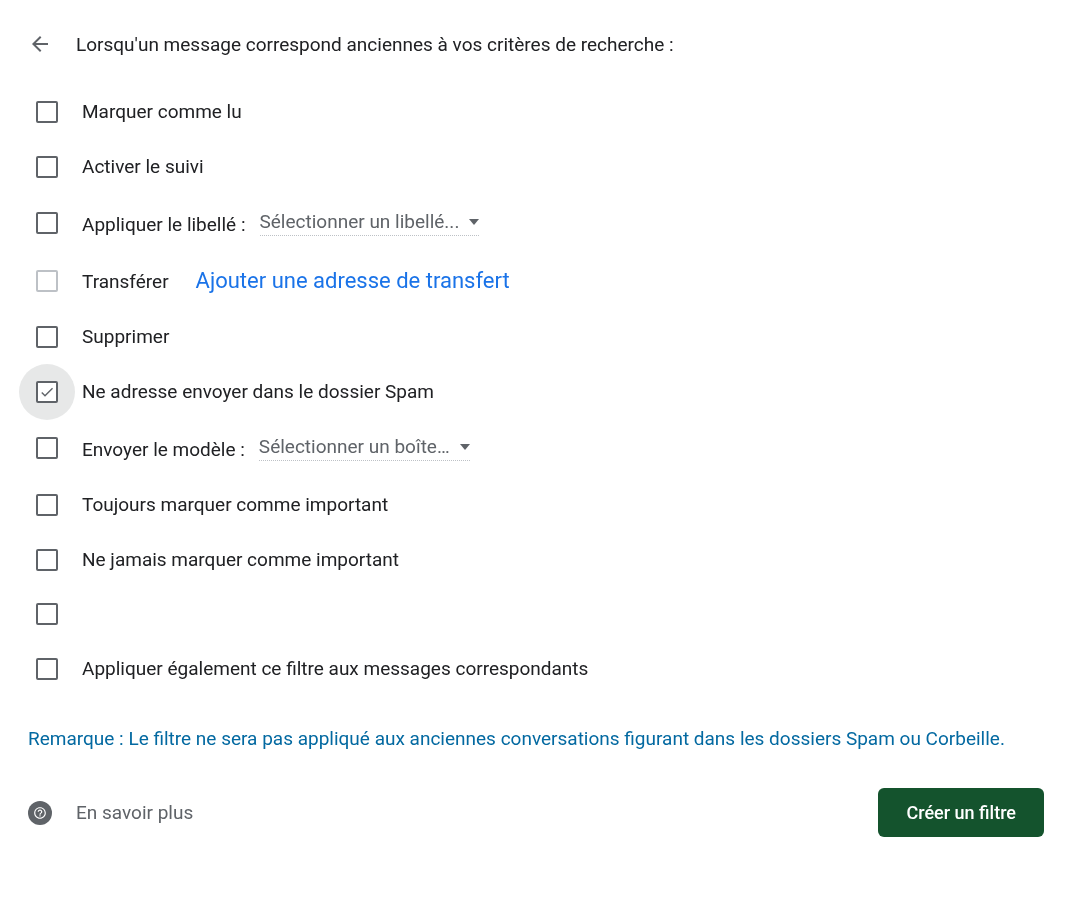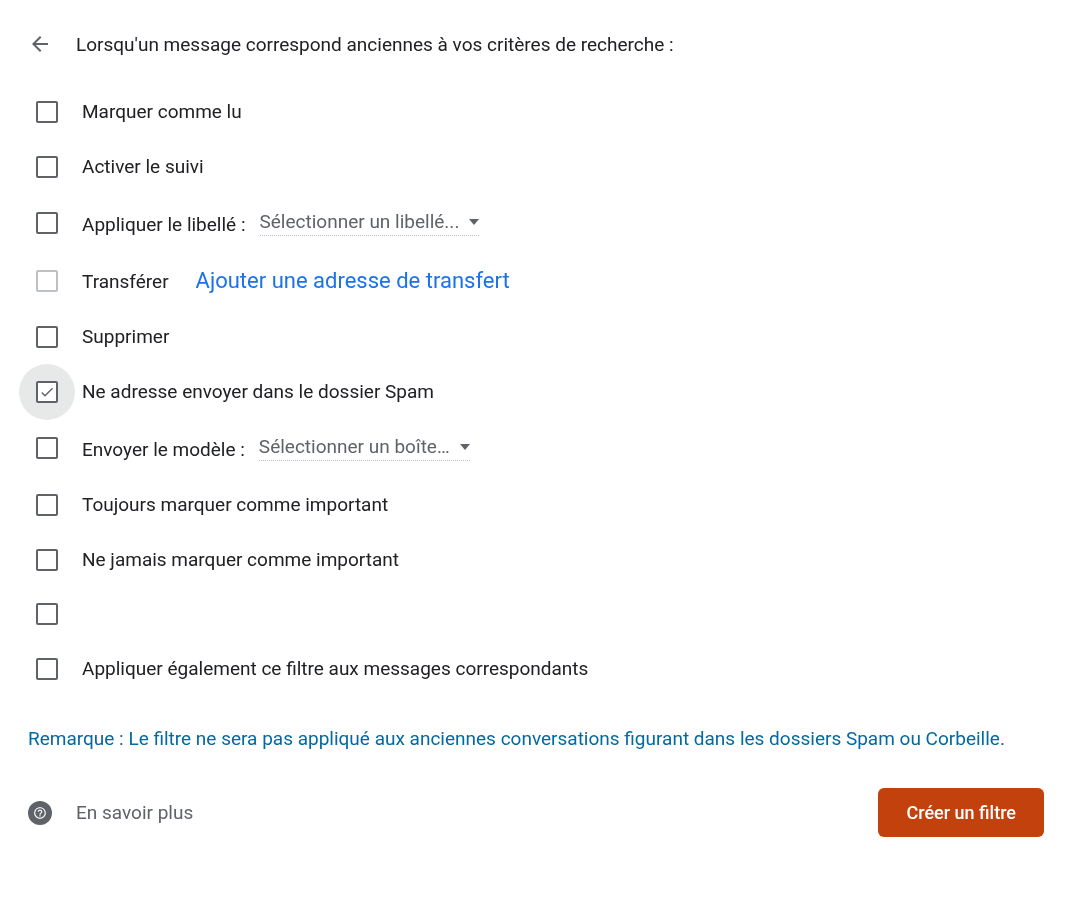--- a/index.html
+++ b/index.html
@@ -146,21 +146,21 @@
       width: 14px;
       height: 14px;
       fill: #fff;
     }
     .learn-more {
       color: #5f6368;
       font-size: 19px;
       cursor: pointer;
     }
     .create-button {
-      background: #c2410c;
+      background: #14532d;
       color: #fff;
       border: none;
       border-radius: 6px;
       padding: 14px 28px;
       font-size: 18px;
       font-family: inherit;
       cursor: pointer;
       font-weight: 500;
     }
   </style>

